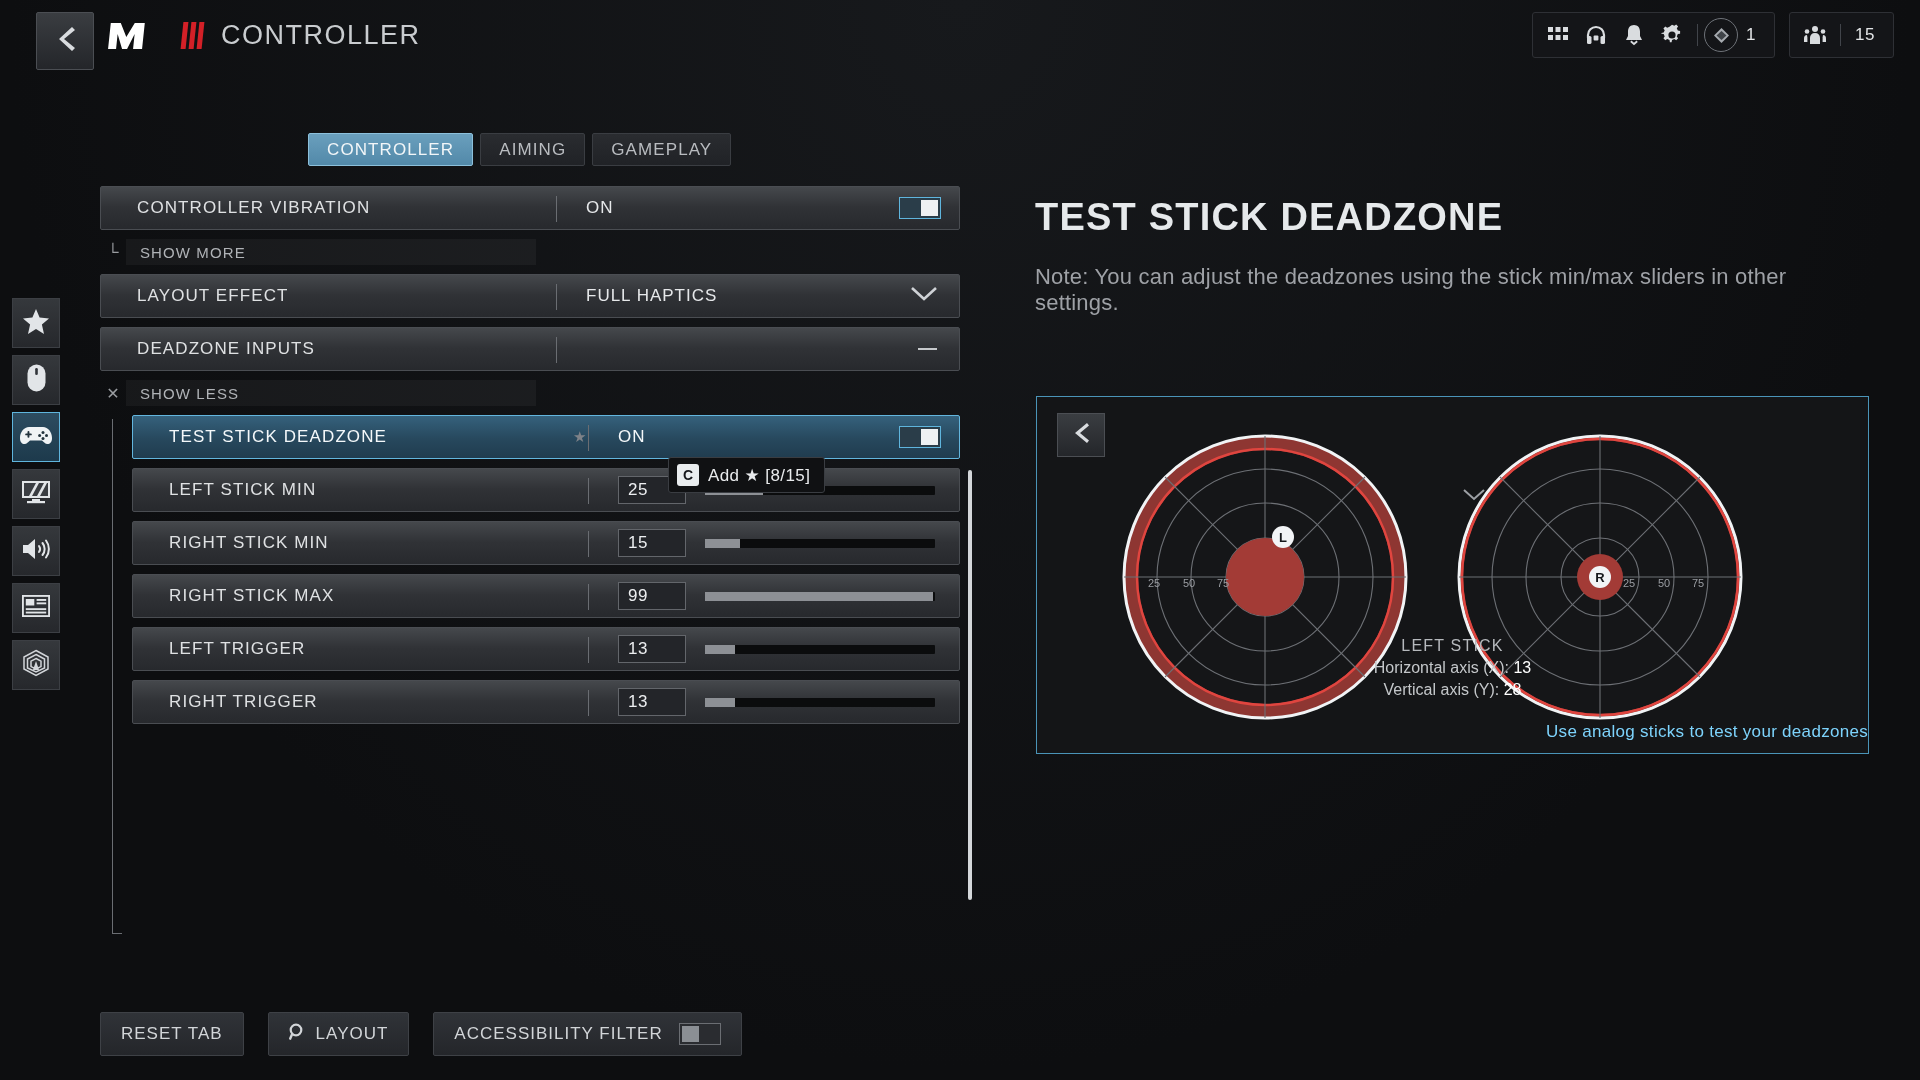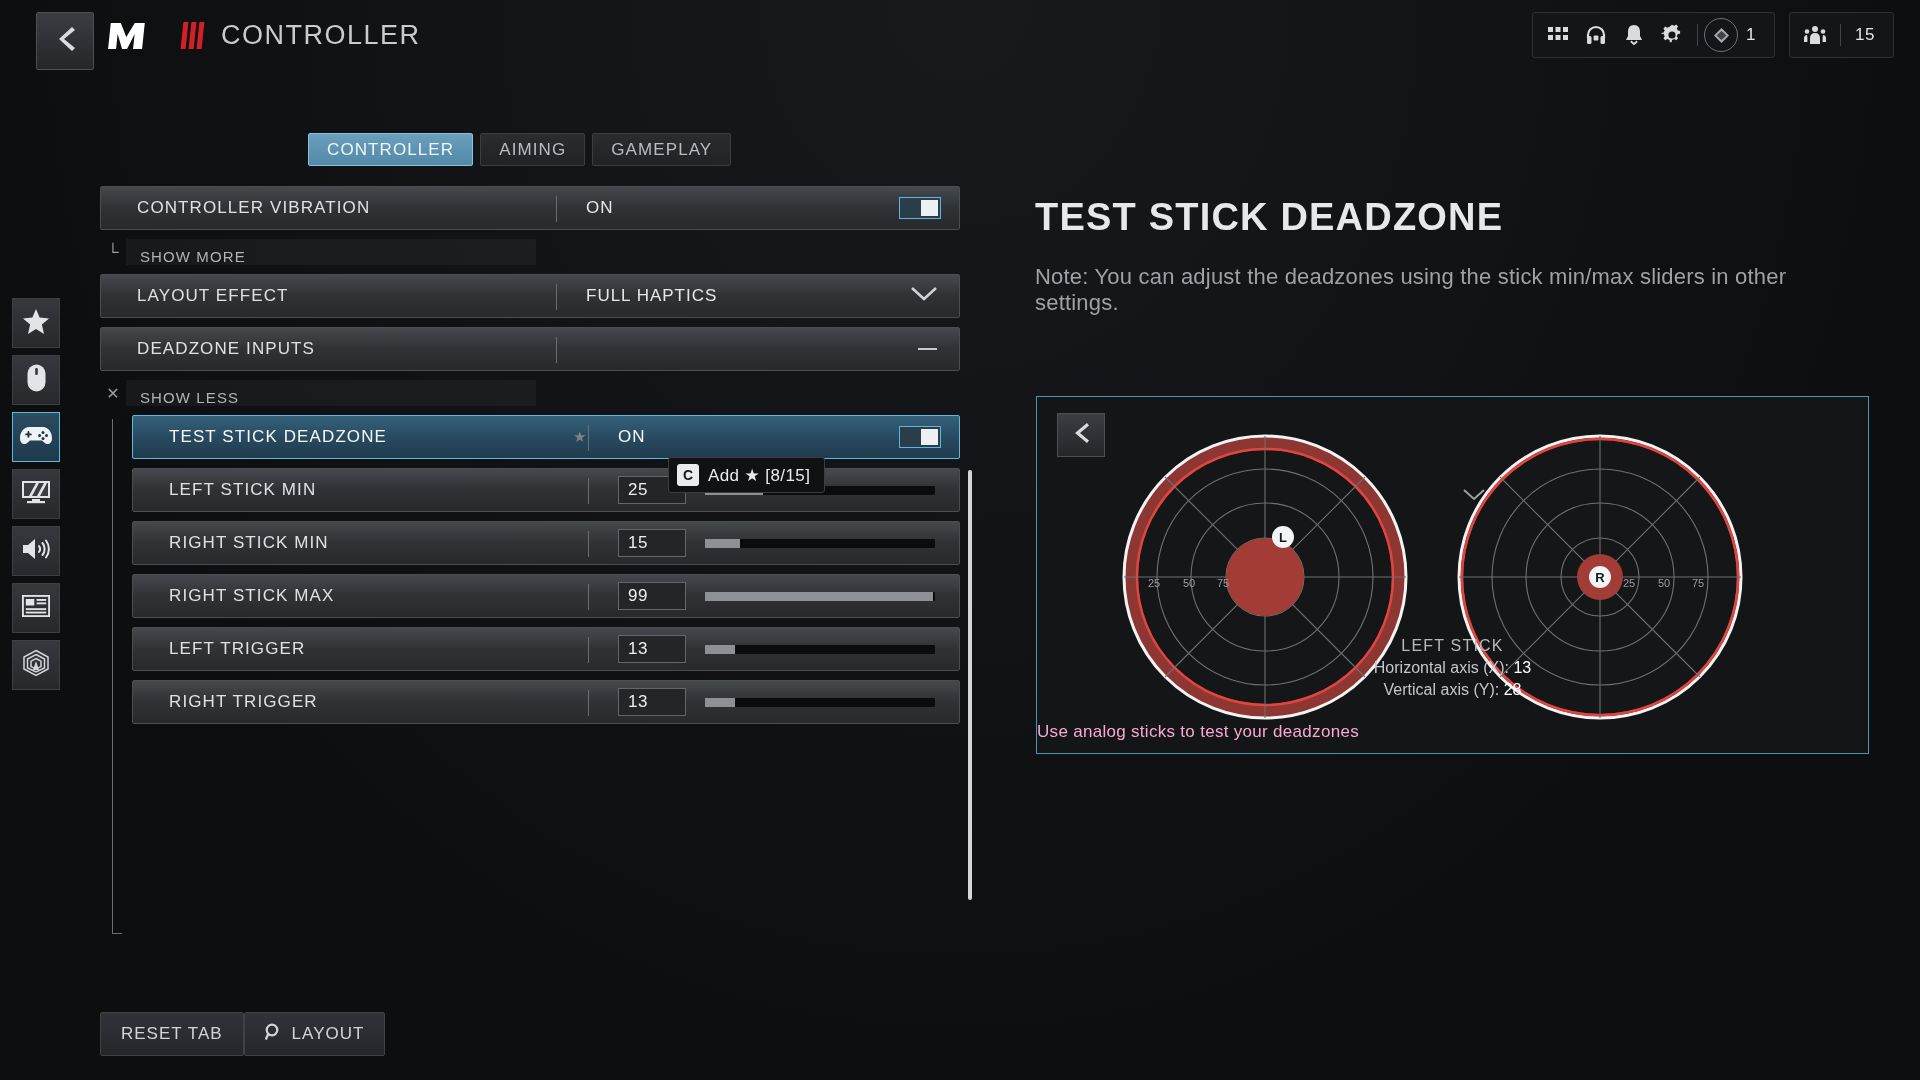--- a/index.html
+++ b/index.html
@@ -72,21 +72,21 @@
   .toggle.off i { background: #8b8f94; }
 
   .valuebox { position: absolute; left: 485px; width: 68px; height: 28px;
     background: #232529; border: 1px solid #63666b; display: flex; align-items: center; }
   .valuebox span { font-size: 17px; color: #eceef0; padding-left: 9px; letter-spacing: 0.5px; }
   .slider { position: absolute; left: 572px; width: 230px; height: 9px; background: #0b0c0d; border-radius: 1px; }
   .slider i { display: block; height: 100%; background: #8d9095; }
 
   .subrow { position: relative; height: 26px; display: flex; align-items: center; margin-bottom: 9px; }
   .subrow .sbtn { height: 26px; min-width: 410px; background: rgba(255,255,255,0.045);
-    display: flex; align-items: flex-end; padding-left: 14px; cursor: pointer; }
+    display: flex; align-items: center; padding-left: 14px; cursor: pointer; }
   .subrow .sbtn span { font-size: 15px; letter-spacing: 1.1px; color: #b0b3b7; }
   .tree-mark { width: 26px; display: flex; align-items: center; justify-content: center;
     font-size: 16px; color: #9a9da1; }
 
   
   .tree-line { position: absolute; left: 12px; top: 0; width: 10px;
     border-left: 1.5px solid #6a6d72; border-bottom: 1.5px solid #6a6d72; }
 
   .scrollbar { position: absolute; left: 968px; top: 470px; width: 4px; height: 430px;
     background: #d4d7da; border-radius: 2px; }
@@ -110,25 +110,25 @@
     background: #141517; border: 1.5px solid #4a94b8; }
   .panel-back { position: absolute; left: 20px; top: 16px; width: 48px; height: 44px;
     background: linear-gradient(180deg,#3a3d41 0%,#24262a 100%); border: 1px solid #4b4e53;
     display: flex; align-items: center; justify-content: center; cursor: pointer; }
 
   .stick-labels { position: absolute; top: 240px; width: 100%; display: flex; }
   .stick-col { flex: 1; text-align: center; }
   .stick-col .sname { font-size: 16px; color: #b6b9bd; letter-spacing: 1.2px; }
   .stick-col .sval { font-size: 16px; color: #c4c7ca; margin-top: 4px; }
   .stick-col .sval b { color: #fff; font-weight: normal; }
-  .panel-hint { position: absolute; top: 325px; width: 100%; text-align: left;
-    font-size: 17px; color: #f9a8d4; letter-spacing: 0.3px; }
-
-  
-  .bottom { position: absolute; left: 100px; top: 1012px; display: flex; gap: 0; align-items: center; }
+  .panel-hint { position: absolute; top: 325px; width: 100%; text-align: right;
+    font-size: 17px; color: #7dd3fc; letter-spacing: 0.3px; }
+
+  
+  .bottom { position: absolute; left: 100px; top: 1012px; display: flex; gap: 24px; align-items: center; }
   .bbtn { height: 44px; background: linear-gradient(180deg,#303338 0%,#24262a 100%);
     border: 1px solid #3e4146; display: flex; align-items: center; gap: 10px; padding: 0 20px;
     font-size: 17px; letter-spacing: 1px; color: #d2d5d8; cursor: pointer; border-radius: 2px; }
 </style>
 </head>
 <body>
 
 <div id="app">
 
   <div class="header">
@@ -520,15 +520,21 @@
     </div>
     <div class="bbtn">
       <span>
         <svg width="17" height="18" viewBox="0 0 17 18">
             <circle cx="7" cy="7" r="5.3" fill="none" stroke="#d2d5d8" stroke-width="2.2"></circle>
             <line x1="3.2" y1="11" x2="0.8" y2="16.5" stroke="#d2d5d8" stroke-width="2.4"></line>
           </svg>
       </span>
       <span>LAYOUT</span>
     </div>
+    <div class="bbtn">
+      <span>ACCESSIBILITY FILTER</span>
+      <span class="toggle off" style="position:relative; right:auto; margin-left:6px;">
+          <i></i>
+        </span>
+    </div>
   </div>
 
 </div>
 
 </body></html>

